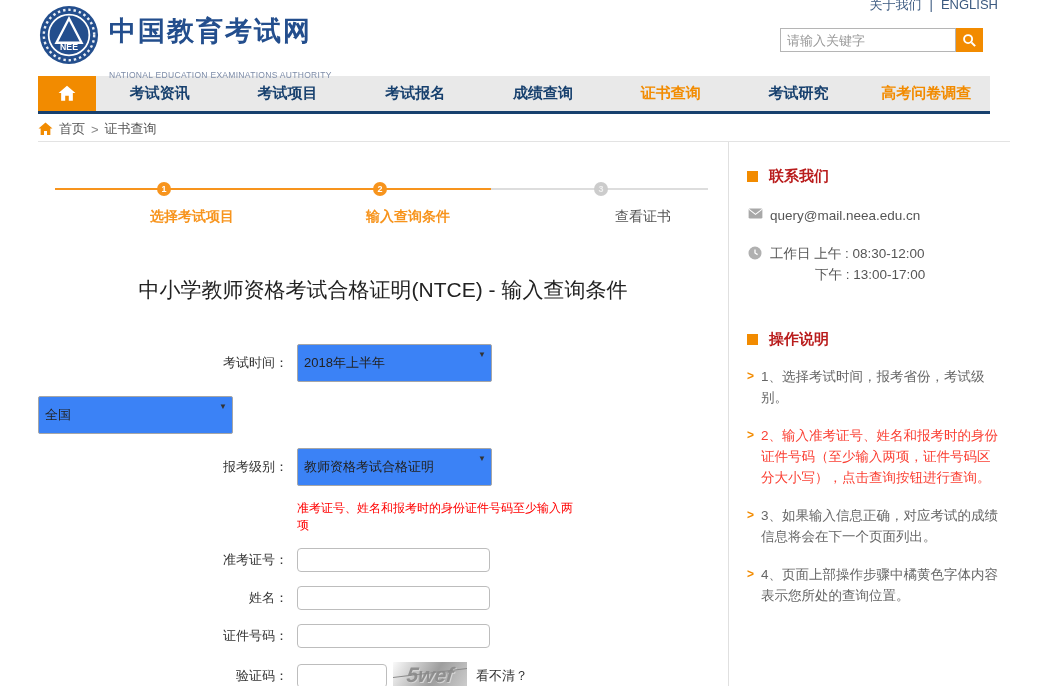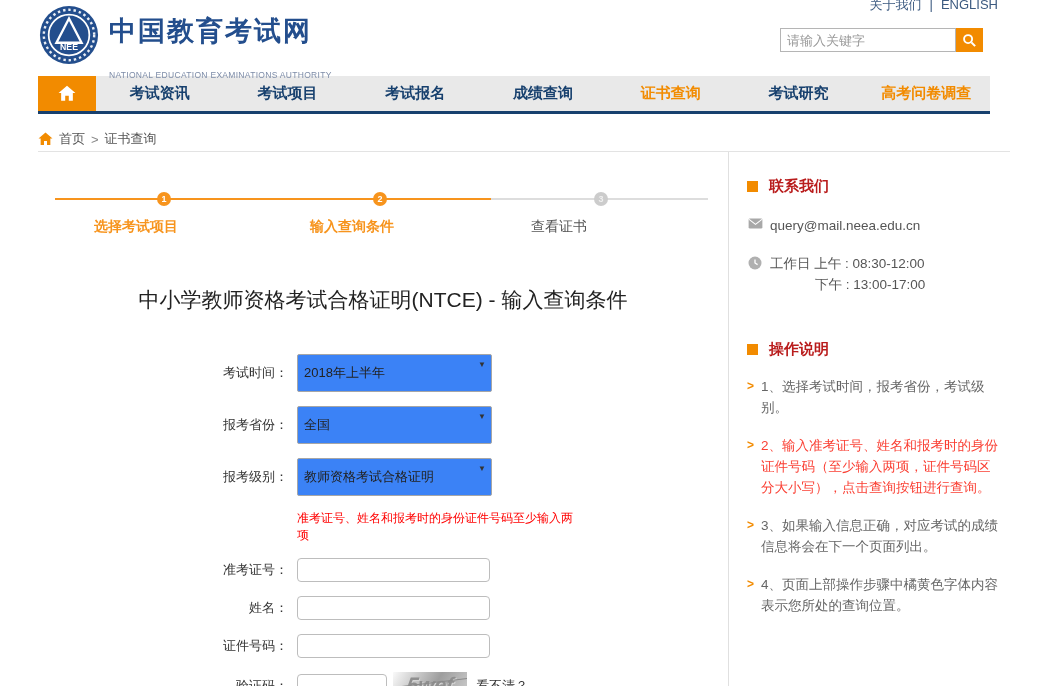--- a/index.html
+++ b/index.html
@@ -20,39 +20,39 @@
   .search input::placeholder { color:#999; }
   .search button { width:27px; height:24px; background:#f28b00; border:none; cursor:pointer; display:flex; align-items:center; justify-content:center; }
 
   
   .nav { margin-left:38px; width:952px; height:35px; background:#e9e9e9; border-bottom:3px solid #17406e; display:flex; }
   .home-btn { width:58px; height:35px; background:#f28b00; display:flex; align-items:center; justify-content:center; cursor:pointer; }
   .nav-item { flex:1; display:flex; align-items:center; justify-content:center; font-size:15px; font-weight:bold; color:#17406e; text-decoration:none; cursor:pointer; }
   .nav-item.active, .nav-item.orange { color:#f28b00; }
 
   
-  .breadcrumb { margin-left:38px; width:972px; height:24px; display:flex; align-items:center; border-bottom:1px solid #e3e3e3; font-size:13px; color:#555; padding-top:13px; }
+  .breadcrumb { margin-left:38px; width:972px; height:24px; display:flex; align-items:center; border-bottom:1px solid #e3e3e3; font-size:13px; color:#555; padding-top:3px; }
   .breadcrumb svg { margin-right:6px; }
   .breadcrumb a { color:#555; text-decoration:none; cursor:pointer; }
   .breadcrumb .bc-sep { margin:0 6px; color:#888; }
 
   
   .content { display:flex; margin-left:38px; min-height:540px; }
   .main-col { width:690px; }
   .v-divider { width:1px; background:#e0e0e0; }
   .aside-col { width:275px; padding-left:18px; padding-top:25px; }
 
   
   .steps { position:relative; height:56px; margin-top:38px; }
   .steps .line { position:absolute; left:17px; width:653px; top:8px; height:2px; background:#ddd; }
   .steps .line-orange { position:absolute; left:17px; width:436px; top:8px; height:2px; background:#f7941d; }
   .step-circle { position:absolute; top:2px; width:14px; height:14px; border-radius:50%; color:#fff; font-size:9px; font-weight:bold; display:flex; align-items:center; justify-content:center; }
   .step-circle.on { background:#f7941d; }
   .step-circle.off { background:#ccc; color:#efefef; }
-  .step-label { position:absolute; top:28px; width:140px; text-align:left; font-size:14px; }
+  .step-label { position:absolute; top:28px; width:140px; text-align:right; font-size:14px; }
   .step-label.on { color:#f7941d; font-weight:bold; }
   .step-label.off { color:#555; }
 
   
   .page-title { margin-top:40px; text-align:center; font-size:21px; font-weight:400; color:#222; }
   .qform { margin-top:40px; }
   .form-row { display:flex; align-items:center; margin-bottom:14px; }
   .form-label { width:250px; text-align:right; padding-right:9px; font-size:13px; color:#333; }
   .select-box { position:relative; width:181px; height:20px; border:1px solid #a6a6a6; border-radius:2px; background:#3b82f6; font-size:13px; color:#222; line-height:20px; padding:8px 6px; cursor:pointer; }
   .select-box .caret { position:absolute; right:5px; top:0; font-size:8px; color:#333; line-height:20px; }
@@ -162,21 +162,20 @@
 
         <div class="form-row">
           <span class="form-label">考试时间：</span>
           <div class="select-box">
             <span>2018年上半年</span>
             <span class="caret">▼</span>
           </div>
         </div>
 
         <div class="form-row">
-          <span class="form-label">报考省份：</span>
           <div class="select-box">
             <span>全国</span>
             <span class="caret">▼</span>
           </div>
         </div>
 
         <div class="form-row">
           <span class="form-label">报考级别：</span>
           <div class="select-box">
             <span>教师资格考试合格证明</span>

